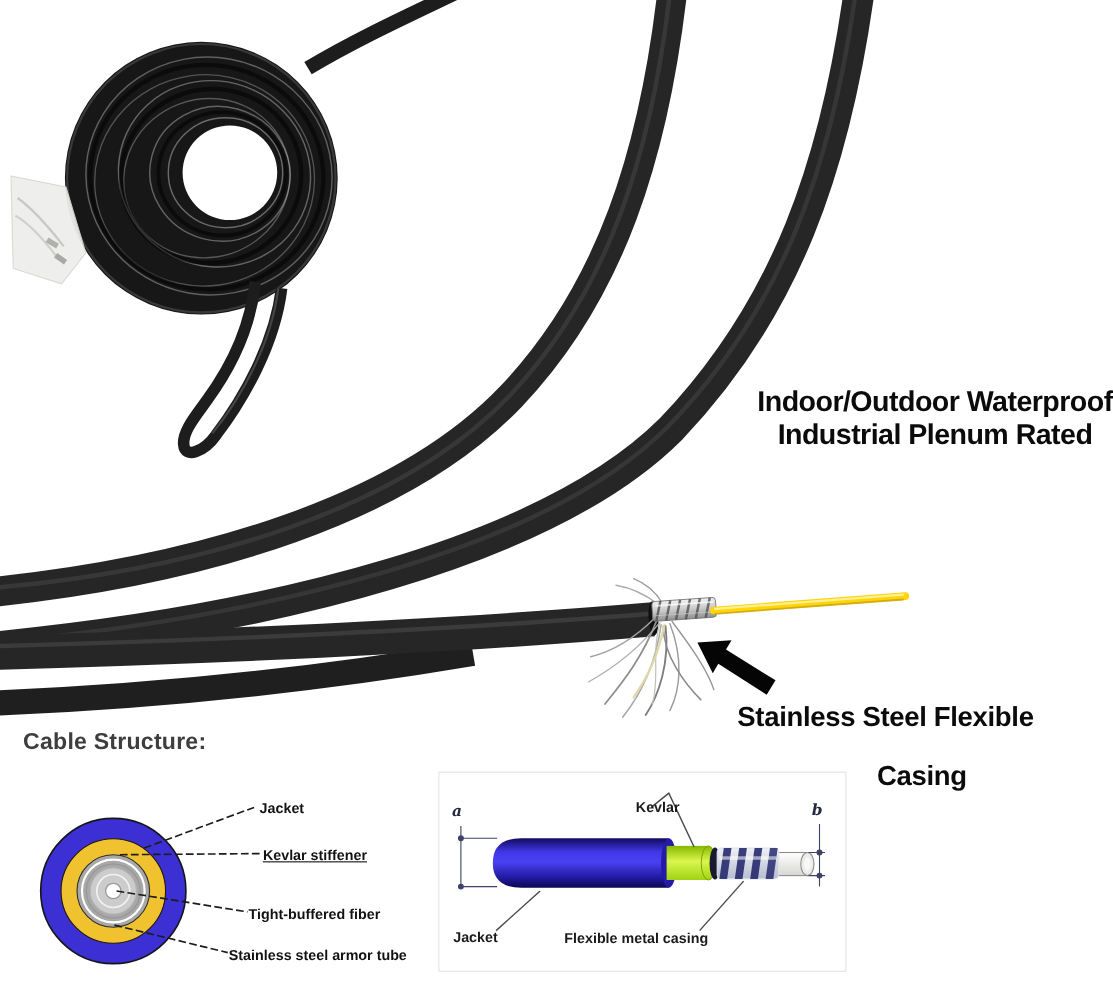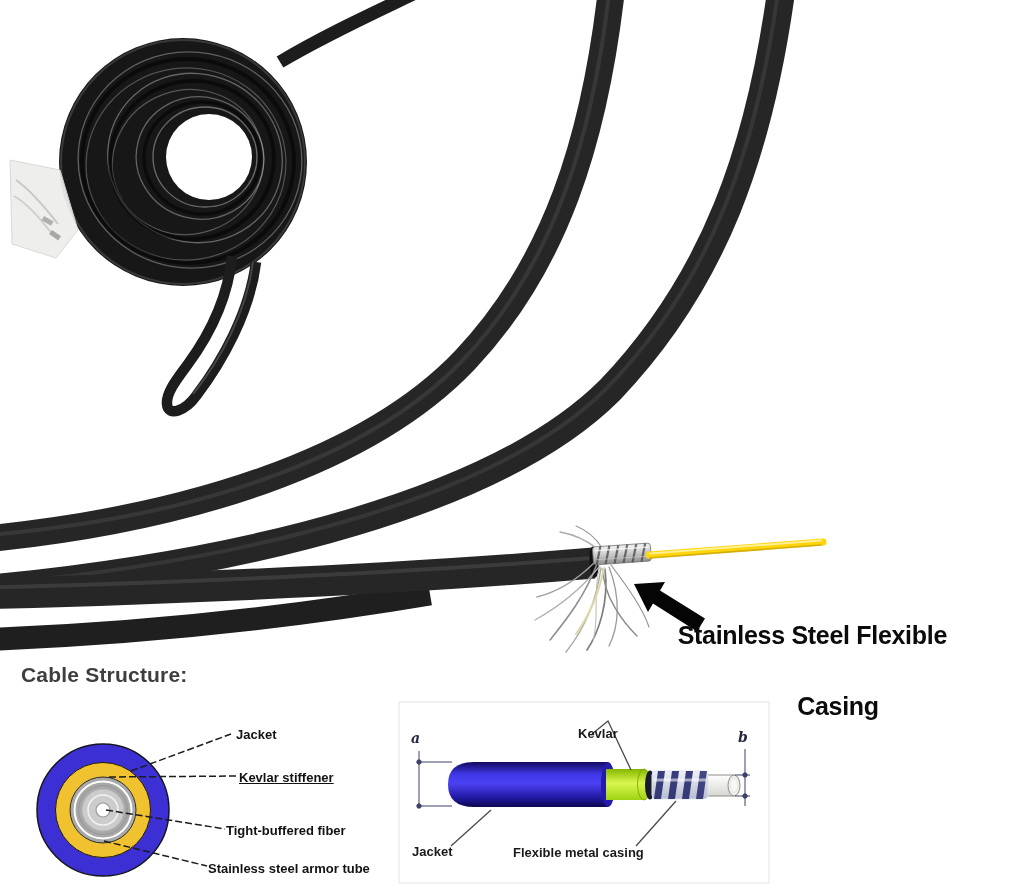--- a/index.html
+++ b/index.html
@@ -2,21 +2,21 @@
 <html><head>
 <meta charset="utf-8">
 <style>
   html,body{margin:0;padding:0;background:#fff;}
   .stage{position:relative;width:1012px;height:895px;background:#ffffff;overflow:hidden;
          font-family:"Liberation Sans", sans-serif;}
   .photo-layer{position:absolute;left:0;top:0;width:1012px;height:895px;}
   .txt{position:absolute;white-space:nowrap;color:#0a0a0a;}
   .headline{left:688px;top:350px;width:324px;text-align:center;font-size:26px;line-height:30px;
             font-weight:bold;letter-spacing:-0.5px;color:#0b0b0b;white-space:nowrap;}
-  .callout1{left:663px;top:621px;width:284px;text-align:right;font-size:25px;font-weight:bold;
+  .callout1{left:663px;top:638px;width:284px;text-align:center;font-size:25px;font-weight:bold;
             letter-spacing:-0.3px;color:#0b0b0b;}
   .callout2{left:753px;top:652px;width:170px;text-align:center;font-size:25px;font-weight:bold;
             letter-spacing:-0.3px;color:#0b0b0b;margin-top:40px;}
   .section-title{left:21px;top:663px;font-size:21px;font-weight:700;color:#3e3e3e;letter-spacing:0.2px;}
   .cs-label{font-size:13px;font-weight:bold;color:#121212;}
   .cut-label{font-size:13px;font-weight:bold;color:#1a1a1a;}
   .dim-marker{font-family:"DejaVu Serif", serif;font-style:italic;font-size:14px;color:#24283f;font-weight:bold;}
 </style>
 </head>
 <body>
@@ -189,20 +189,22 @@
 
       <g stroke="#4a4a4a" stroke-width="1.3" fill="none">
         <path d="M 592,734 L 608,721 L 631,770"></path>
         <path d="M 451,846 L 491,810"></path>
         <path d="M 636,846 L 676,801"></path>
       </g>
     </g>
   </svg>
 
   <div class="txt headline">
+    <div>Indoor/Outdoor Waterproof</div>
+    <div>Industrial Plenum Rated</div>
   </div>
 
   <div class="txt callout1">Stainless Steel Flexible</div>
   <div class="txt callout2">Casing</div>
 
   <div class="txt section-title">Cable Structure:</div>
 
   <div class="txt cs-label" style="left:236px;top:727px;">Jacket</div>
   <div class="txt cs-label" style="left:239px;top:770px;text-decoration:underline;">Kevlar stiffener</div>
   <div class="txt cs-label" style="left:226px;top:823px;">Tight-buffered fiber</div>

